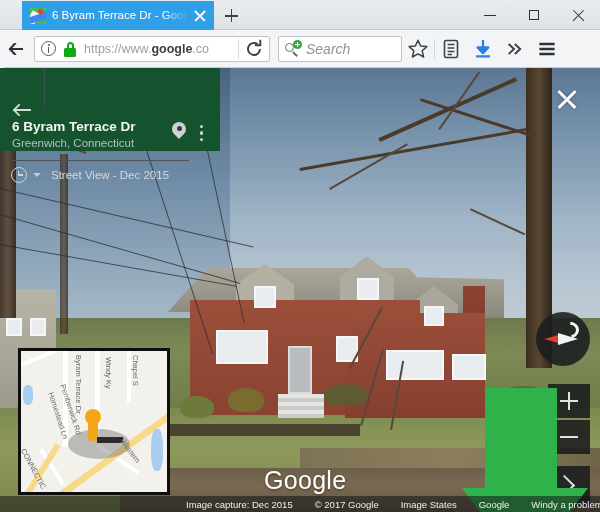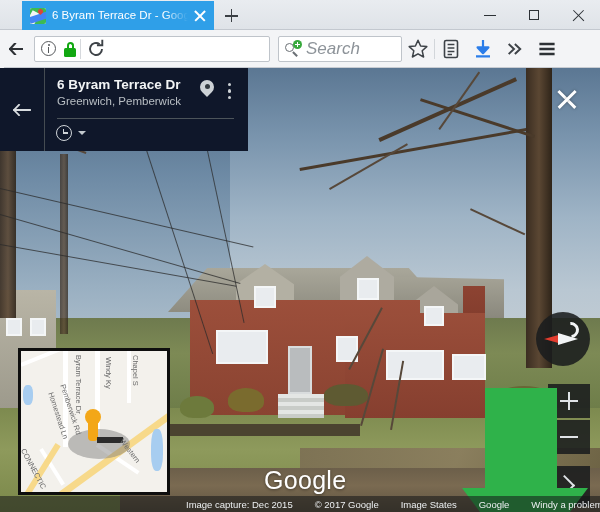--- a/index.html
+++ b/index.html
@@ -170,21 +170,21 @@
   }
   .ico-searchplus .plus {
     position:absolute; left:11px; top:1px; width:9px; height:9px; border-radius:50%; background:#37a93c;
   }
   .ico-searchplus .plus::before, .ico-searchplus .plus::after {
     content:""; position:absolute; background:#ffffff;
   }
   .ico-searchplus .plus::before { left:2px; top:4px; width:5px; height:1.4px; }
   .ico-searchplus .plus::after  { left:3.8px; top:2.2px; width:1.4px; height:5px; }
   .search-ph {
-    font-size: 17px; color: #8d9399; font-style: italic; padding-left: 2px;
+    font-size: 14px; color: #8d9399; font-style: italic; padding-left: 2px;
     white-space: nowrap; overflow: hidden;
   }
 
   .tbicon { width: 32px; height: 38px; position: relative; cursor: pointer; flex: 0 0 32px; }
   .tbsep { width:1px; height:20px; background:#d2d6da; flex:0 0 1px; }
 
   
   .stage {
     position: absolute; left: 0; top: 68px;
     width: 600px; height: 444px;
@@ -281,23 +281,24 @@
   .gwm {
     position: absolute; left: 264px; top: 398px;
     font-size: 25px; color: #ffffff; letter-spacing: .3px;
     font-family: "Liberation Sans", sans-serif;
     text-shadow: 0 1px 3px rgba(0,0,0,.45);
     user-select: none;
   }
 
   
   .infocard {
-    position:absolute; left:0; top:0; width:248px; height:83px;
-    background: #0f172a; color:#e8eaec;
+    position:absolute; left:0; top:0; width:220px; height:83px;
+    background: #14532d; color:#e8eaec;
     display:flex;
+    flex-direction:column;
   }
   .infoback {
     width: 44px; height: 83px; position: relative; cursor:pointer;
     border-right: 1px solid #454c52;
   }
   .infoback .arrow { position:absolute; left:13px; top:36px; width:18px; height:12px; }
   .infomain { flex:1 1 auto; position:relative; padding: 9px 0 0 12px; box-sizing:border-box; }
   .info-title { font-size: 13.5px; font-weight: 700; color:#f2f4f5; line-height:16px; }
   .info-sub   { font-size: 11.5px; color:#b9bfc4; line-height:15px; margin-top:1px; }
   .info-rule  { position:absolute; left:12px; top:50px; width:177px; height:1px; background:#4c545a; }
@@ -472,20 +473,21 @@
     <div class="urlbox">
       <span class="ico-info">
         <span class="circ"></span>
           <span class="dot"></span>
           <span class="stem"></span>
       </span>
       <span class="ico-lock">
         <span class="shackle"></span>
           <span class="body"></span>
       </span>
+      <span class="urltext"><span>https://www.</span><b>google</b><span>.co</span></span>
       <span class="urlsep"></span>
       <span class="reloadbtn">
         <svg viewBox="0 0 20 20" width="20" height="20" style="position:absolute;left:5px;top:3px;">
           <path d="M16 10 A6 6 0 1 1 13.6 5.2" stroke="#3d4247" stroke-width="1.9" fill="none"></path>
           <path d="M16.3 1.8 L16.3 6.2 L11.9 6.2" stroke="#3d4247" stroke-width="1.9" fill="none" stroke-linecap="square"></path>
         </svg>
       </span>
     </div>
 
     <div class="searchbox">
@@ -588,29 +590,30 @@
     <div class="gwm">Google</div>
 
     <div class="infocard">
       <div class="infoback">
         <svg class="arrow" viewBox="0 0 18 12">
           <path d="M6 0.8 L1 6 L6 11.2 M1 6 H17" stroke="#d8dcdf" stroke-width="1.8" fill="none" stroke-linecap="square"></path>
         </svg>
       </div>
       <div class="infomain">
         <div class="info-title">6 Byram Terrace Dr</div>
-        <div class="info-sub">Greenwich, Pemberwick</div>
+        <div class="info-sub">Greenwich, Connecticut</div>
         <div class="info-rule"></div>
         <div class="info-row">
           <span class="ico-clock">
             <span class="c"></span>
               <span class="h1"></span>
               <span class="h2"></span>
           </span>
           <span class="caret-dn"></span>
+          <span class="info-date">Street View - Dec 2015</span>
         </div>
         <div class="info-actions">
           <span class="ico-pin">
             <span class="p"></span>
               <span class="pin-hole"></span>
           </span>
           <span class="ico-dots">
             <i></i>
               <i></i>
               <i></i>

